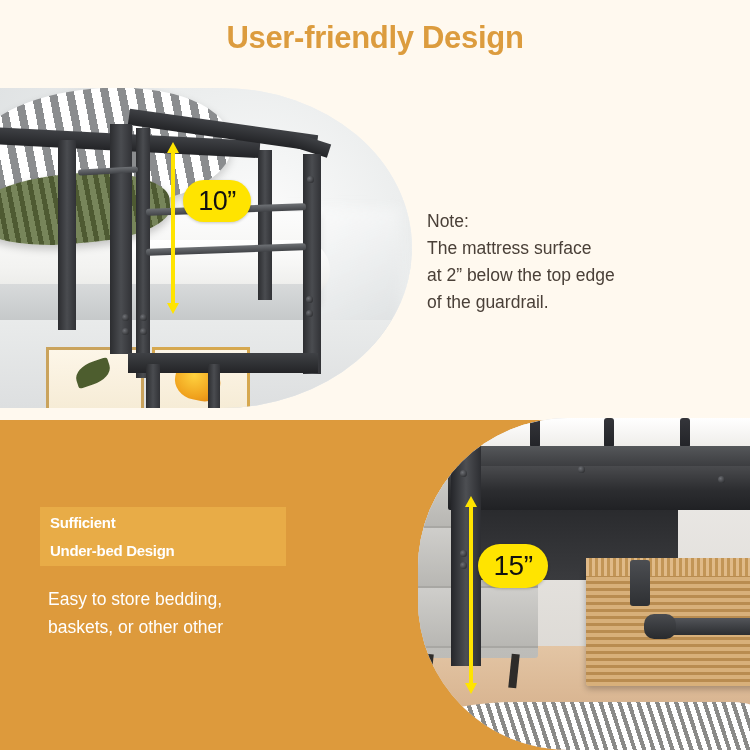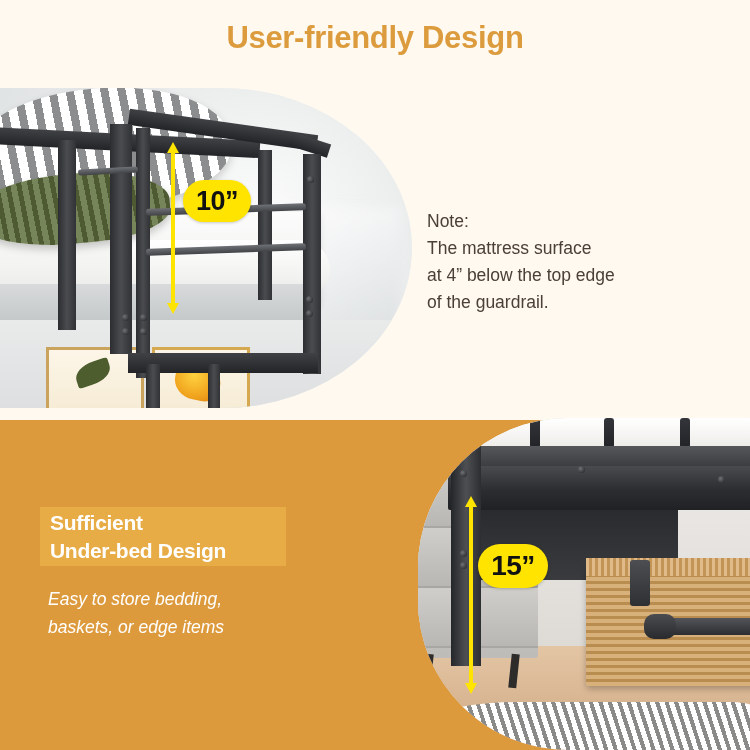--- a/index.html
+++ b/index.html
@@ -151,21 +151,21 @@
   .m-head-down {
     border-left: 6px solid transparent;
     border-right: 6px solid transparent;
     border-top: 11px solid #ffe400;
   }
   .badge {
     position: absolute;
     background: #ffe400;
     border-radius: 22px;
     color: #111111;
-    font-weight: bold;
+    font-weight: normal;
     display: flex;
     align-items: center;
     justify-content: center;
     letter-spacing: -0.5px;
     box-shadow: 0 1px 3px rgba(0,0,0,.2);
   }
   #badge-10 {
     left: 183px; top: 180px; width: 68px; height: 42px; font-size: 27px;
   }
   #badge-13 {
@@ -188,27 +188,27 @@
   }
   #guardrail-note .ln { display: block; }
 
   
   #underbed-heading-wrap {
     position: absolute; left: 40px; top: 507px; width: 246px; height: 59px;
     background: #e8ac47;
     display: flex; flex-direction: column; justify-content: center;
   }
   #underbed-heading {
-    font-size: 21px; font-weight: bold; color: #ffffff;
+    font-size: 15px; font-weight: bold; color: #ffffff;
     padding-left: 10px; line-height: 28px; letter-spacing: -0.3px;
   }
   #underbed-heading .ln { display: block; }
   #underbed-note {
     position: absolute; left: 48px; top: 585px; width: 300px;
-    font-size: 17.5px; line-height: 28px; color: #ffffff; font-style: italic;
+    font-size: 17.5px; line-height: 28px; color: #ffffff;
   }
   #underbed-note .ln { display: block; }
 
   
   #photo-underbed {
     position: absolute;
     left: 418px; top: 418px; width: 332px; height: 332px;
     border-top-left-radius: 150px;
     border-bottom-left-radius: 150px;
     overflow: hidden;
@@ -362,21 +362,21 @@
 
   <div class="m-arrow" style="left:171px; top:152px; width:4px; height:152px;"></div>
   <div class="m-head m-head-up" style="left:167px; top:142px;"></div>
   <div class="m-head m-head-down" style="left:167px; top:303px;"></div>
   <div id="badge-10" class="badge">10”</div>
 
 
   <div id="guardrail-note">
     <span class="ln">Note:</span>
     <span class="ln">The mattress surface</span>
-    <span class="ln">at 4” below the top edge</span>
+    <span class="ln">at 2” below the top edge</span>
     <span class="ln">of the guardrail.</span>
   </div>
 
   <div id="photo-underbed">
     <div class="pu-wall"></div>
     <div class="pu-floor"></div>
 
     <div class="pu-dresser">
       <div class="pu-drawer" style="top:10px;">
         <div class="pu-knob" style="left:58px; top:24px;"></div>
@@ -423,16 +423,16 @@
 
   <div id="underbed-heading-wrap">
     <span id="underbed-heading">
       <span class="ln">Sufficient</span>
       <span class="ln">Under-bed Design</span>
     </span>
   </div>
 
   <div id="underbed-note">
     <span class="ln">Easy to store bedding,</span>
-    <span class="ln">baskets, or edge items</span>
+    <span class="ln">baskets, or other other</span>
   </div>
 
 </div>
 
 </body></html>

